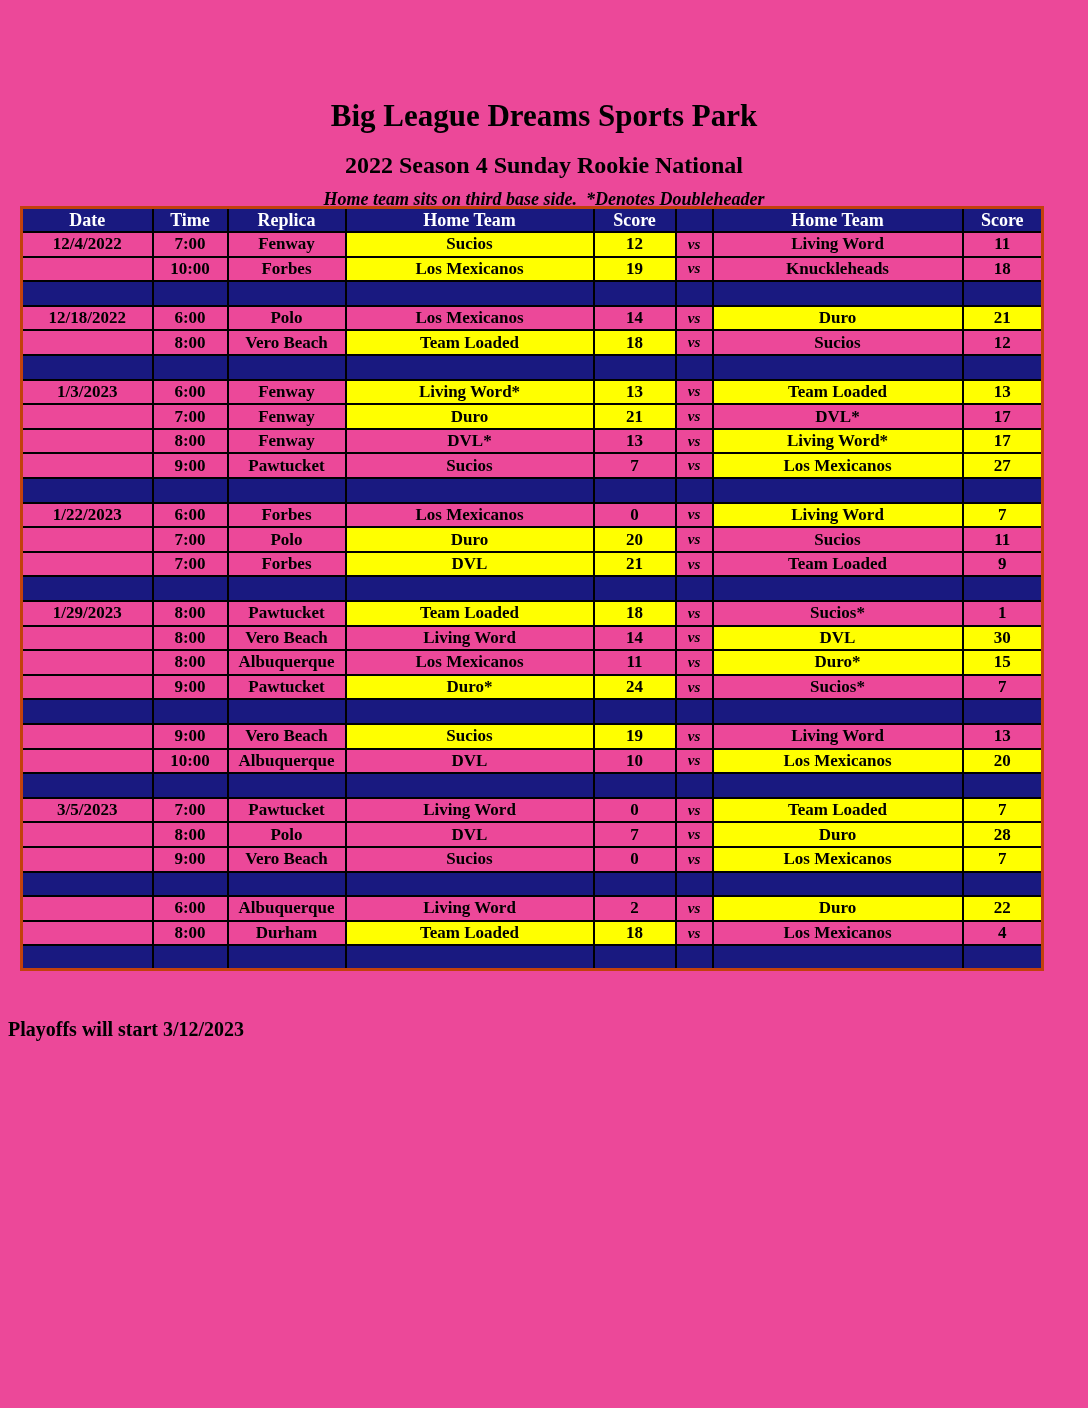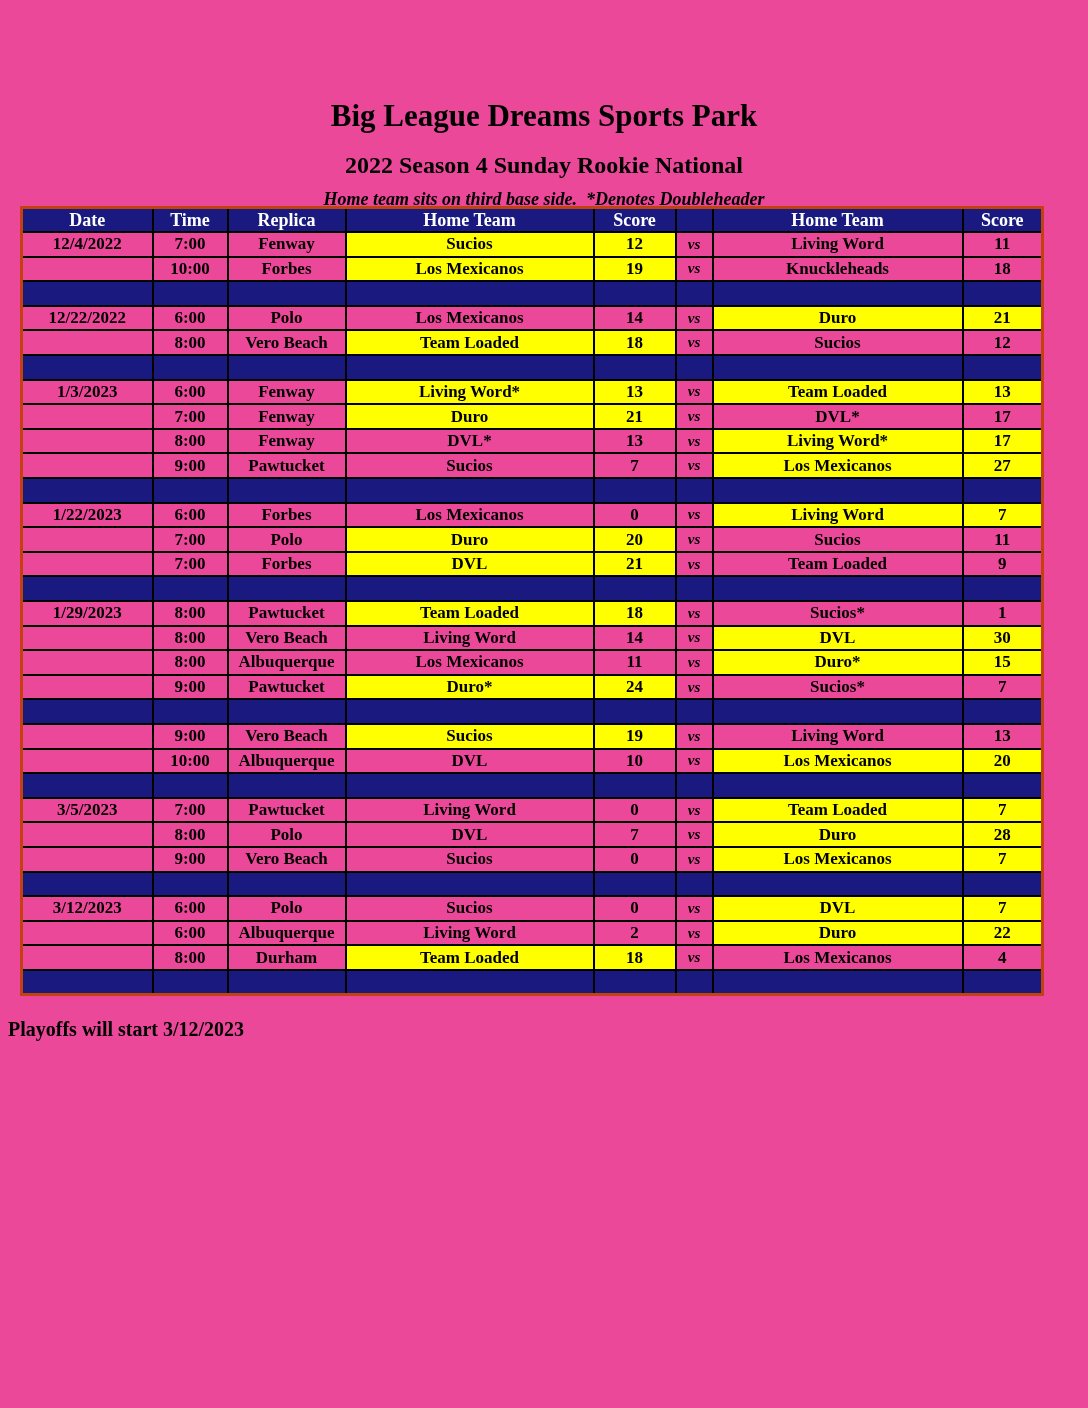--- a/index.html
+++ b/index.html
@@ -151,21 +151,21 @@
           <td></td>
           <td></td>
           <td></td>
           <td></td>
           <td></td>
           <td></td>
           <td></td>
           <td></td>
         </tr>
         <tr>
-          <td>12/22/2022</td>
+          <td>12/18/2022</td>
           <td>6:00</td>
           <td>Polo</td>
           <td>Los Mexicanos</td>
           <td>14</td>
           <td class="vs">vs</td>
           <td class="win">Duro</td>
           <td class="win">21</td>
         </tr>
         <tr>
           <td></td>
@@ -389,30 +389,20 @@
         </tr>
         <tr class="sep">
           <td></td>
           <td></td>
           <td></td>
           <td></td>
           <td></td>
           <td></td>
           <td></td>
           <td></td>
-        </tr>
-        <tr>
-          <td>3/12/2023</td>
-          <td>6:00</td>
-          <td>Polo</td>
-          <td>Sucios</td>
-          <td>0</td>
-          <td class="vs">vs</td>
-          <td class="win">DVL</td>
-          <td class="win">7</td>
         </tr>
         <tr>
           <td></td>
           <td>6:00</td>
           <td>Albuquerque</td>
           <td>Living Word</td>
           <td>2</td>
           <td class="vs">vs</td>
           <td class="win">Duro</td>
           <td class="win">22</td>

